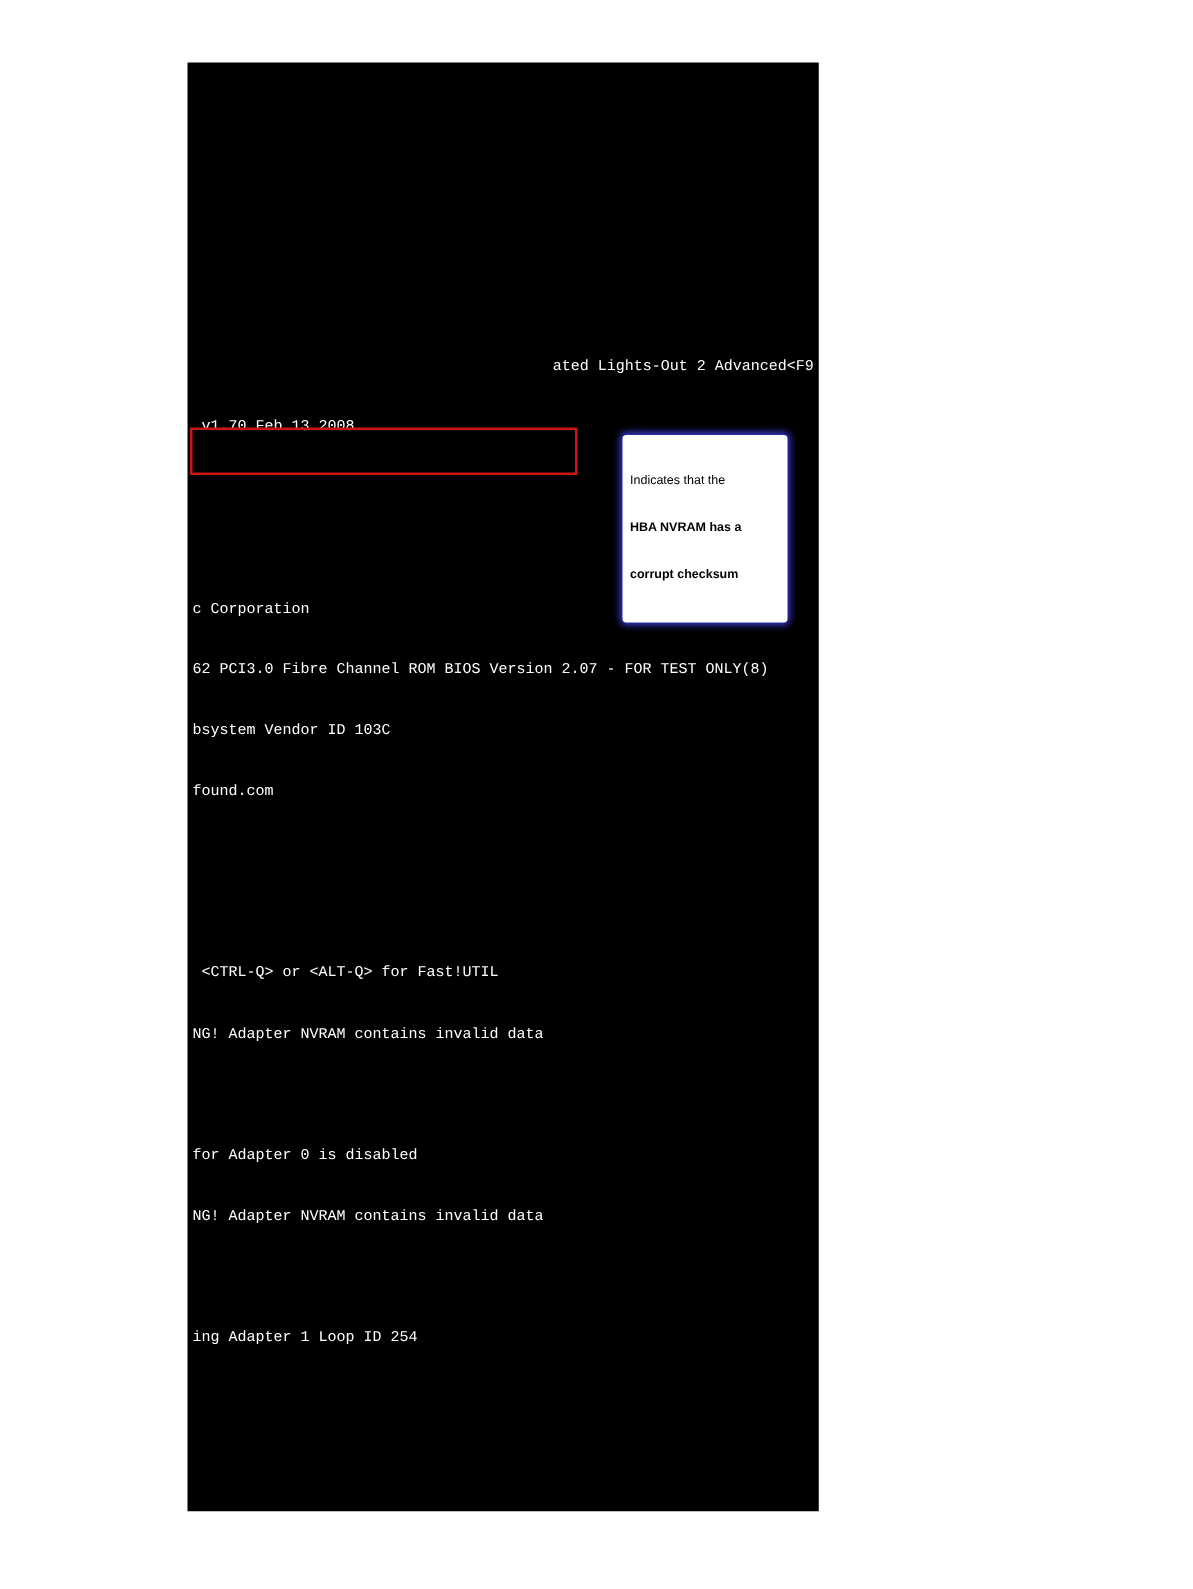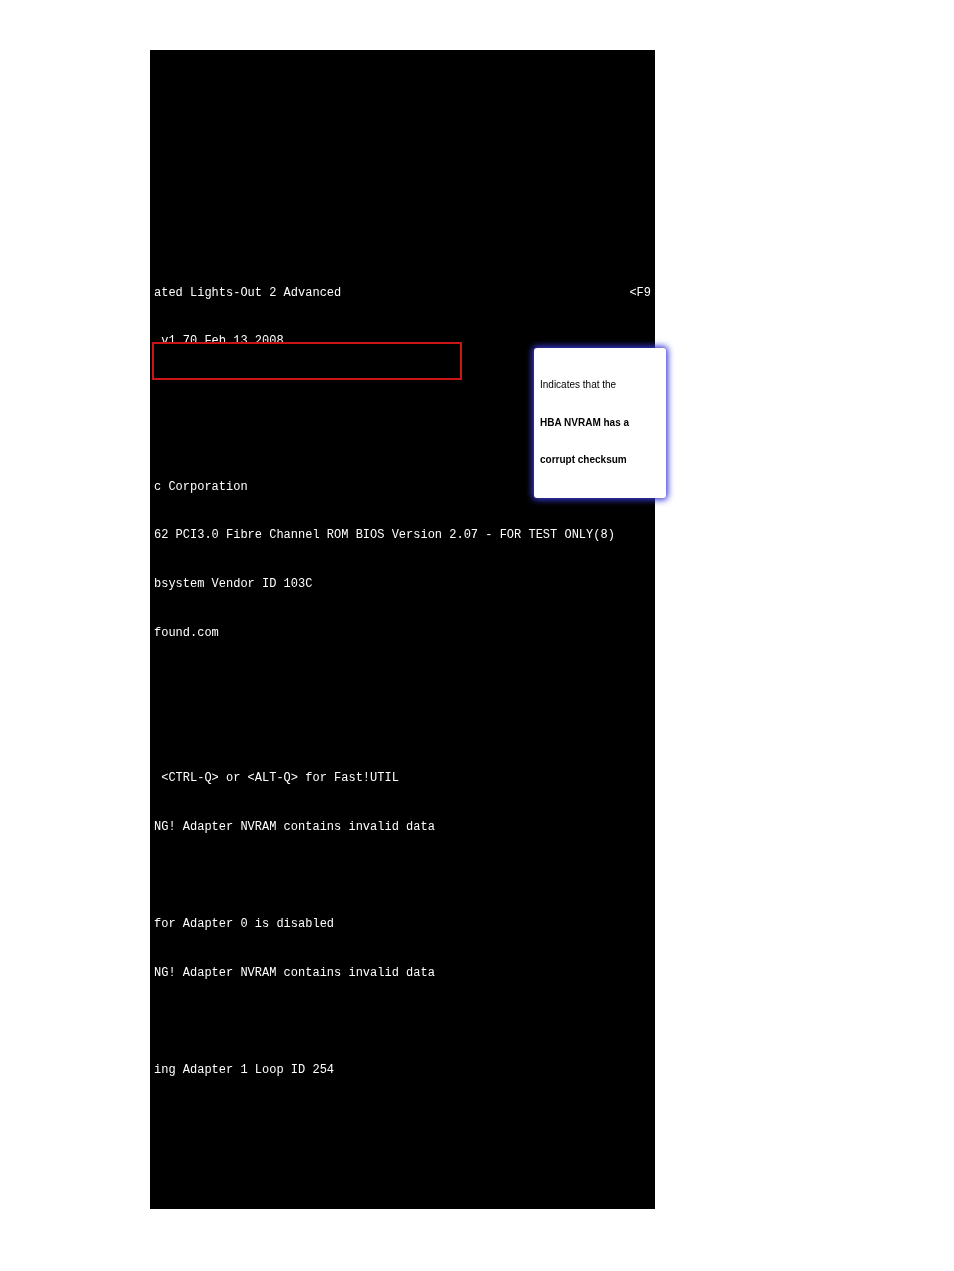--- a/index.html
+++ b/index.html
@@ -24,21 +24,21 @@
     font-family: "Courier New", monospace;
     font-size: 12px;
     width: 505px;
     margin-left: 110px;
     padding: 8px 0 2px 0;
     line-height: 1.35;
     position: relative;
     white-space: pre;
   }
   .term1 .line { padding-left: 4px; }
-  .term1 .line.r { display: flex; justify-content: space-between; padding-right: 4px; }
+  .term1 .line.r { display: flex; justify-content: flex-end; padding-right: 4px; }
   .redbox {
     position: absolute;
     border: 2px solid #cc1515;
     left: 2px;
     top: 292px;
     width: 306px;
     height: 34px;
     pointer-events: none;
   }
   .callout {
@@ -47,21 +47,20 @@
     top: 298px;
     width: 120px;
     background: #fff;
     color: #000;
     font-family: Arial, sans-serif;
     font-size: 10px;
     padding: 6px 6px;
     border-radius: 3px;
     box-shadow: 0 0 6px 2px #3a3ad8;
     line-height: 1.25;
-    margin-left: 36px;
   }
   .callout .em { font-weight: bold; }
 </style>
 </head>
 <body>
 
 <div class="page">
 
   <div class="term1">
     <div class="line">&nbsp;</div>

